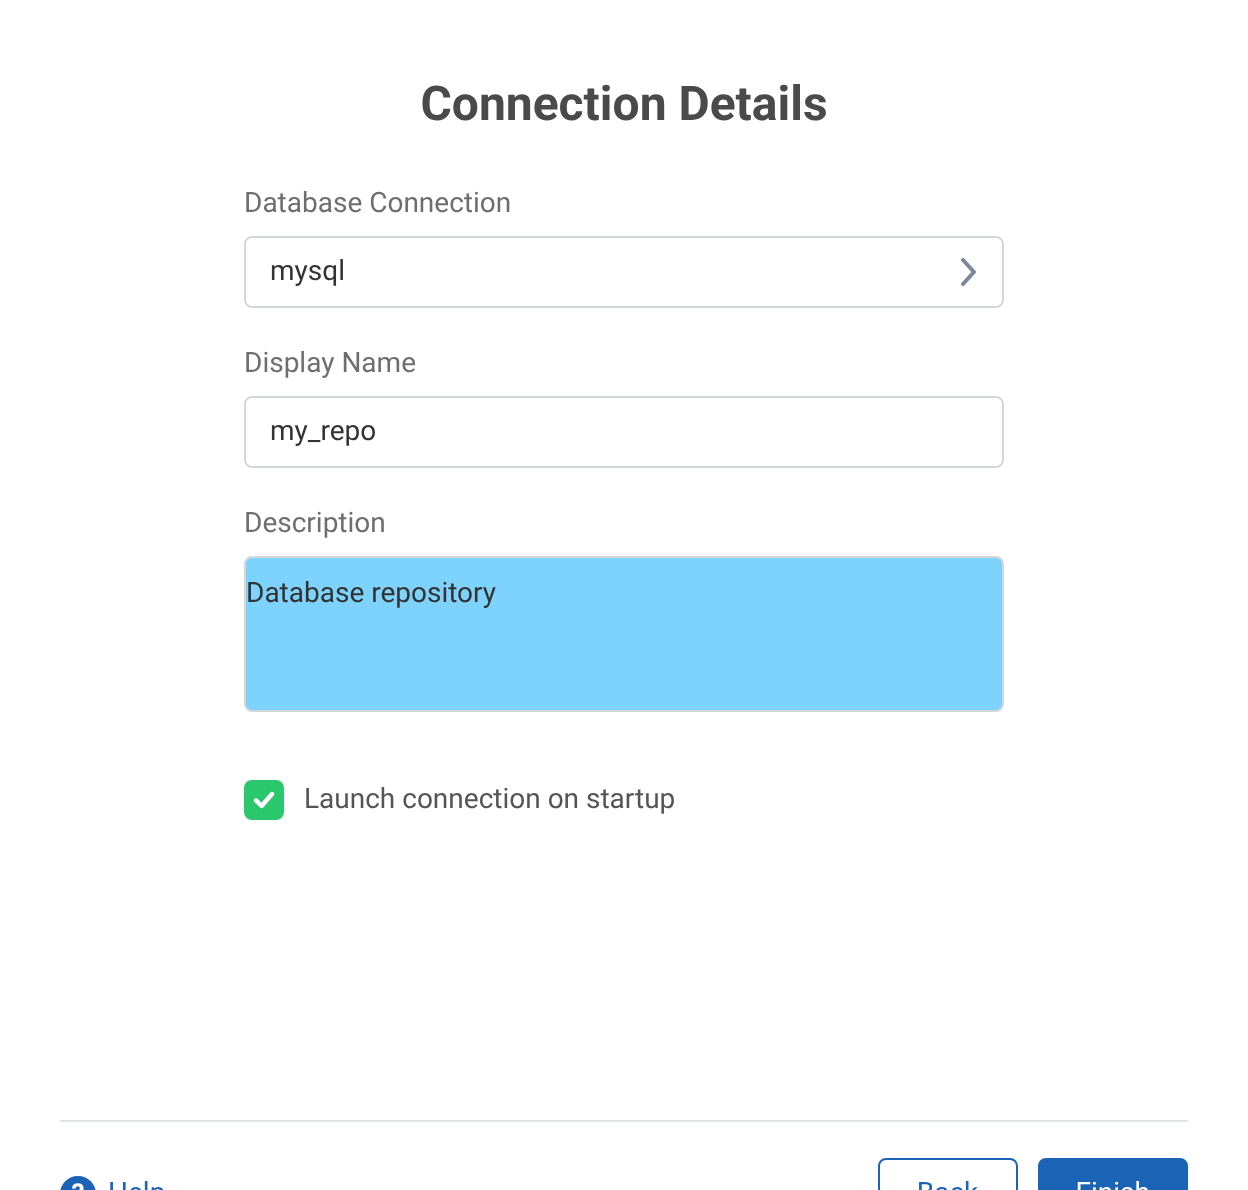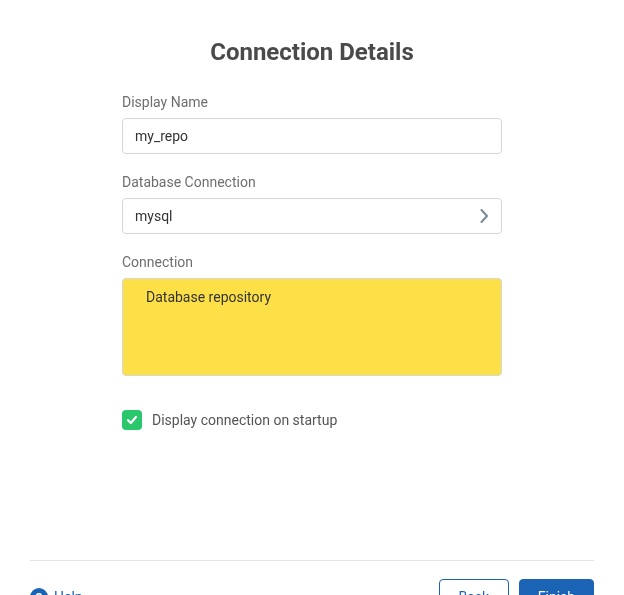--- a/index.html
+++ b/index.html
@@ -52,29 +52,29 @@
     color: #333;
     cursor: pointer;
     display: flex;
     align-items: center;
     justify-content: space-between;
     background: #fff;
   }
   .chevron svg { display:block; }
   .textarea {
     width: 100%;
-    height: 98px;
+    height: 78px;
     border: 1px solid #d4d7da;
     border-radius: 4px;
-    padding: 10px 23px;
+    padding: 10px 0;
     font-size: 14px;
     color: #333;
     font-family: inherit;
     resize: none;
-    background: #fde047;
+    background: #7dd3fc;
   }
   .group { margin-bottom: 20px; }
   .checkbox-row {
     display: flex;
     align-items: center;
     gap: 10px;
     margin-top: 30px;
   }
   .checkbox {
     width: 20px;
@@ -153,50 +153,50 @@
   }
 </style>
 </head>
 <body>
 
 <div class="page">
 
   <div class="title">Connection Details</div>
 
   <div class="form-area">
-
-    <div class="group">
-      <div class="field-label">Display Name</div>
-      <input class="text-input" type="text" value="my_repo" style="">
-    </div>
 
     <div class="group">
       <div class="field-label">Database Connection</div>
       <div class="select-row">
         <span>mysql</span>
         <span class="chevron">
           <svg width="9" height="14" viewBox="0 0 9 14">
               <path d="M1.5 1 L7 7 L1.5 13" stroke="#7a8a9a" stroke-width="2" fill="none" stroke-linecap="round" stroke-linejoin="round"></path>
             </svg>
         </span>
       </div>
     </div>
 
     <div class="group">
-      <div class="field-label">Connection</div>
+      <div class="field-label">Display Name</div>
+      <input class="text-input" type="text" value="my_repo" style="">
+    </div>
+
+    <div class="group">
+      <div class="field-label">Description</div>
       <textarea class="textarea" style="">Database repository</textarea>
     </div>
 
     <div class="checkbox-row">
       <div class="checkbox">
         <svg width="14" height="14" viewBox="0 0 14 14">
             <path d="M3 7.2 L5.8 10 L11 4" stroke="#fff" stroke-width="2.2" fill="none" stroke-linecap="round" stroke-linejoin="round"></path>
           </svg>
       </div>
-      <span class="checkbox-label">Display connection on startup</span>
+      <span class="checkbox-label">Launch connection on startup</span>
     </div>
 
   </div>
 
   <div class="footer">
     <hr class="divider">
     <div class="footer-row">
       <div class="help">
         <span class="help-icon">?</span>
         <span>Help</span>

